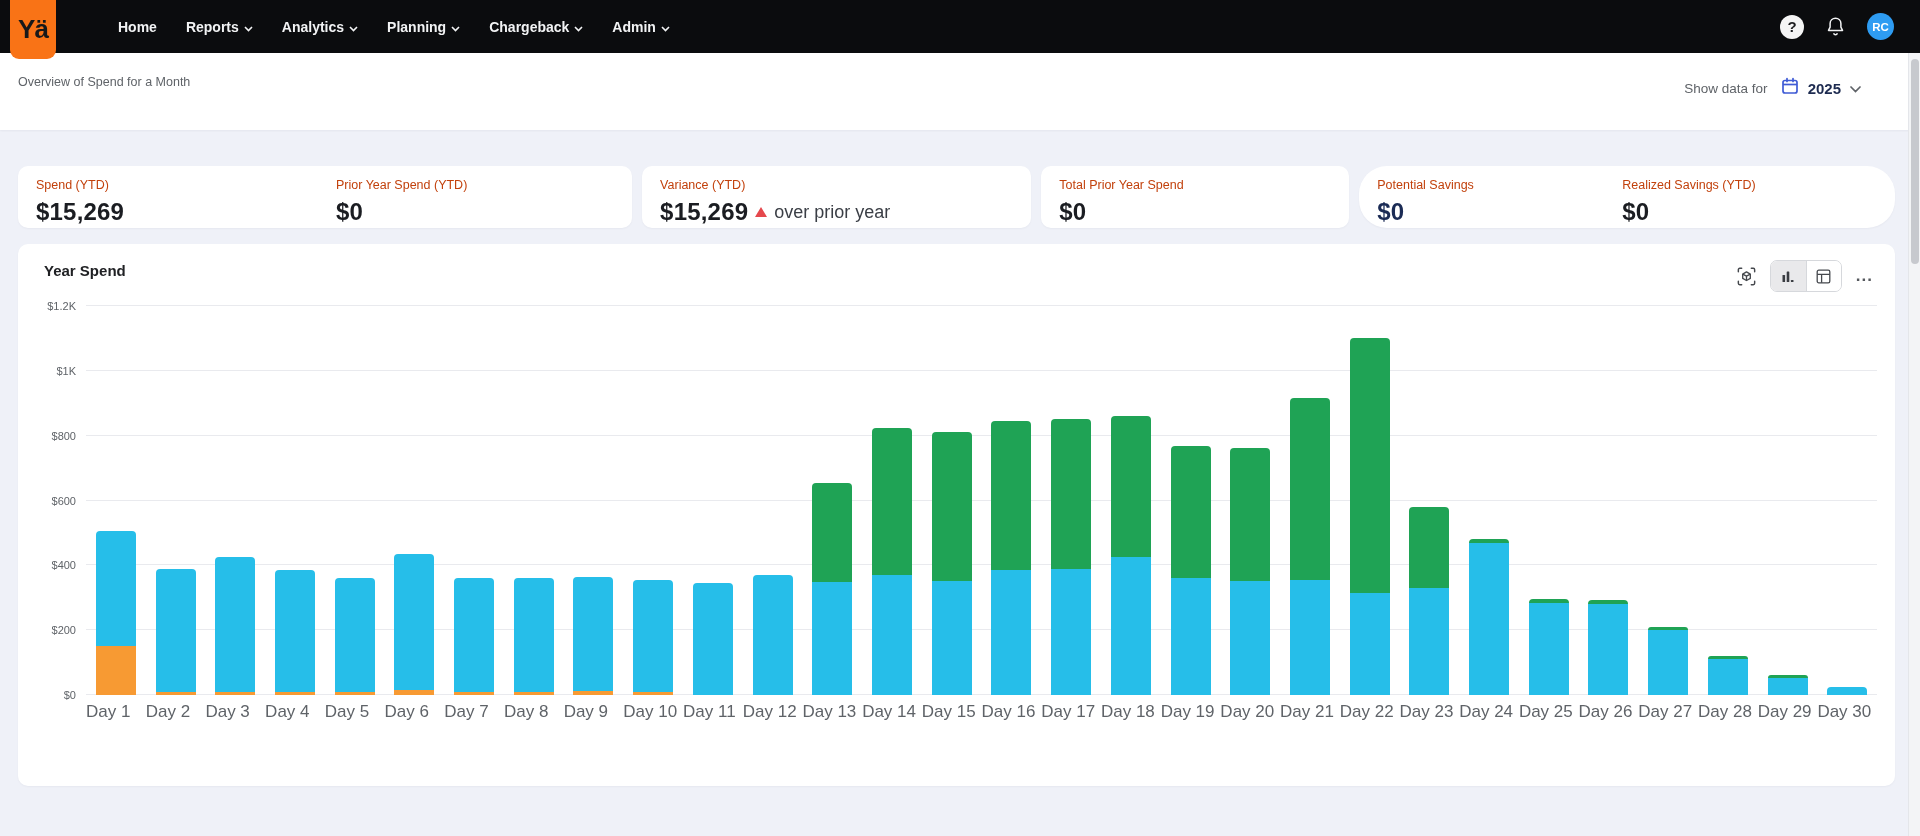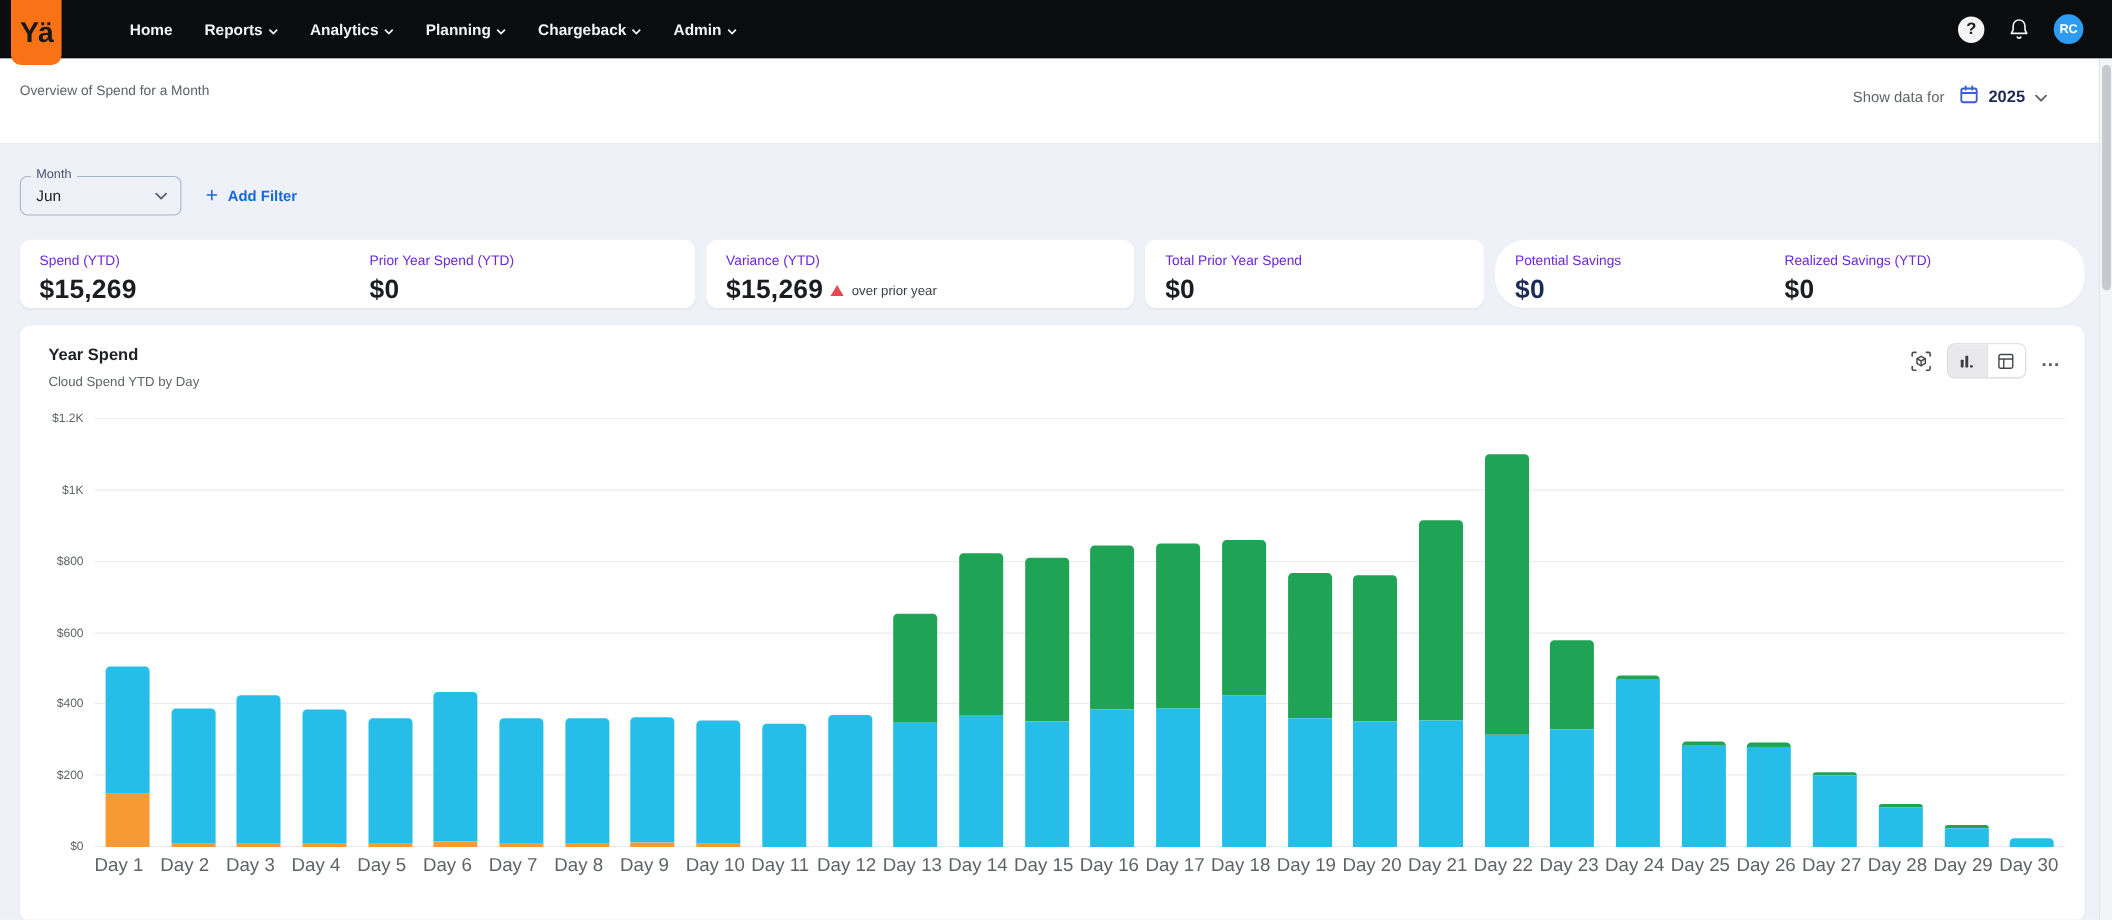--- a/index.html
+++ b/index.html
@@ -36,27 +36,27 @@
   .month-select .val { font-size:14px; color:#23262D; margin-left:2px; }
   .month-select .chev { margin-left:auto; display:flex; }
   .add-filter { display:flex; align-items:center; gap:9px; color:#1868D9; font-size:13.5px; font-weight:600; cursor:pointer; }
   .add-filter .plus { font-size:19px; font-weight:400; line-height:1; }
 
   
   .cards-row { display:flex; gap:10px; margin-top:22px; }
   .card { background:#fff; border-radius:10px; box-shadow:0 1px 2px rgba(16,24,40,.04); height:62px; padding:12px 18px 0 18px; display:flex; }
   .card.w1 { flex:627 0 0; } .card.w2 { flex:383 0 0; } .card.w3 { flex:295 0 0; } .card.w4 { flex:542 0 0;border-radius:28px; }
   .metric { display:flex; flex-direction:column; }
-  .metric .m-label { font-size:12.5px; color:#6d28d9; margin-bottom:6px; }
+  .metric .m-label { font-size:12.5px; color:#c2410c; margin-bottom:6px; }
   .metric .m-value { font-size:24px; font-weight:700; color:#1B1D22; letter-spacing:.2px; }
   .metric .m-value.navy { color:#1B2B55; }
   .metric.fixed-300 { width:300px; } .metric.fixed-245 { width:245px; }
   .value-line { display:flex; align-items:center; gap:7px; }
   .tri-up { width:0; height:0; border-left:6px solid transparent; border-right:6px solid transparent; border-bottom:10px solid #E5484D; }
-  .variance-note { font-size:12px; color:#3A3E45; }
+  .variance-note { font-size:18px; color:#3A3E45; }
 
   
   .chart-card { background:#fff; border-radius:10px; box-shadow:0 1px 2px rgba(16,24,40,.04); margin-top:16px; height:542px; padding:18px 16px 0 16px; position:relative; }
   .chart-title { font-size:15px; font-weight:700; color:#202124; margin-left:10px; }
   .chart-subtitle { font-size:12px; color:#5F6368; margin-left:10px; margin-top:9px; }
   .chart-toolbar { position:absolute; right:22px; top:16px; display:flex; align-items:center; gap:14px; }
   .tool-btn { display:flex; align-items:center; justify-content:center; cursor:pointer; color:#45484D; }
   .seg-group { display:flex; border:1px solid #D6D8DC; border-radius:7px; overflow:hidden; }
   .seg-btn { width:35px; height:30px; display:flex; align-items:center; justify-content:center; cursor:pointer; background:#fff; }
   .seg-btn.active { background:#E9E9EB; }
@@ -151,35 +151,20 @@
         </svg></span>
     <span class="year">2025</span>
     <span><svg width="11" height="7" viewBox="0 0 11 7">
           <path d="M1 1l4.5 4.5L10 1" fill="none" stroke="#5F6368" stroke-width="1.7" stroke-linecap="round"></path>
         </svg></span>
   </div>
 </header>
 
 <main class="content">
 
-  <div class="filter-row">
-    <div class="month-select">
-      <span class="float-label">Month</span>
-      <span class="val">Jun</span>
-      <span class="chev">
-          <svg width="11" height="7" viewBox="0 0 11 7">
-            <path d="M1 1l4.5 4.5L10 1" fill="none" stroke="#555B66" stroke-width="1.6" stroke-linecap="round"></path>
-          </svg>
-        </span>
-    </div>
-    <div class="add-filter">
-      <span class="plus">+</span>
-      <span>Add Filter</span>
-    </div>
-  </div>
 
   <div class="cards-row">
     <div class="card w1">
       <div class="metric fixed-300">
         <span class="m-label">Spend (YTD)</span>
         <span class="m-value">$15,269</span>
       </div>
       <div class="metric">
         <span class="m-label">Prior Year Spend (YTD)</span>
         <span class="m-value">$0</span>
@@ -208,21 +193,20 @@
       </div>
       <div class="metric">
         <span class="m-label">Realized Savings (YTD)</span>
         <span class="m-value">$0</span>
       </div>
     </div>
   </div>
 
   <section class="chart-card">
     <div class="chart-title">Year Spend</div>
-    <div class="chart-subtitle">Cloud Spend YTD by Day</div>
 
     <div class="chart-toolbar">
       <div class="tool-btn">
         <svg width="19" height="19" viewBox="0 0 17 17">
           <path d="M4.2 1.2H2.4c-.7 0-1.2.5-1.2 1.2v1.8M12.8 1.2h1.8c.7 0 1.2.5 1.2 1.2v1.8M1.2 12.8v1.8c0 .7.5 1.2 1.2 1.2h1.8M15.8 12.8v1.8c0 .7-.5 1.2-1.2 1.2h-1.8" fill="none" stroke="#45484D" stroke-width="1.3" stroke-linecap="round"></path>
           <path d="M8.5 4.4l3.4 1.9v3.9l-3.4 1.9-3.4-1.9V6.3z" fill="none" stroke="#45484D" stroke-width="1.2" stroke-linejoin="round"></path>
           <path d="M5.1 6.3l3.4 1.9 3.4-1.9M8.5 8.2v3.9" fill="none" stroke="#45484D" stroke-width="1.2" stroke-linejoin="round"></path>
         </svg>
       </div>
       <div class="seg-group">

